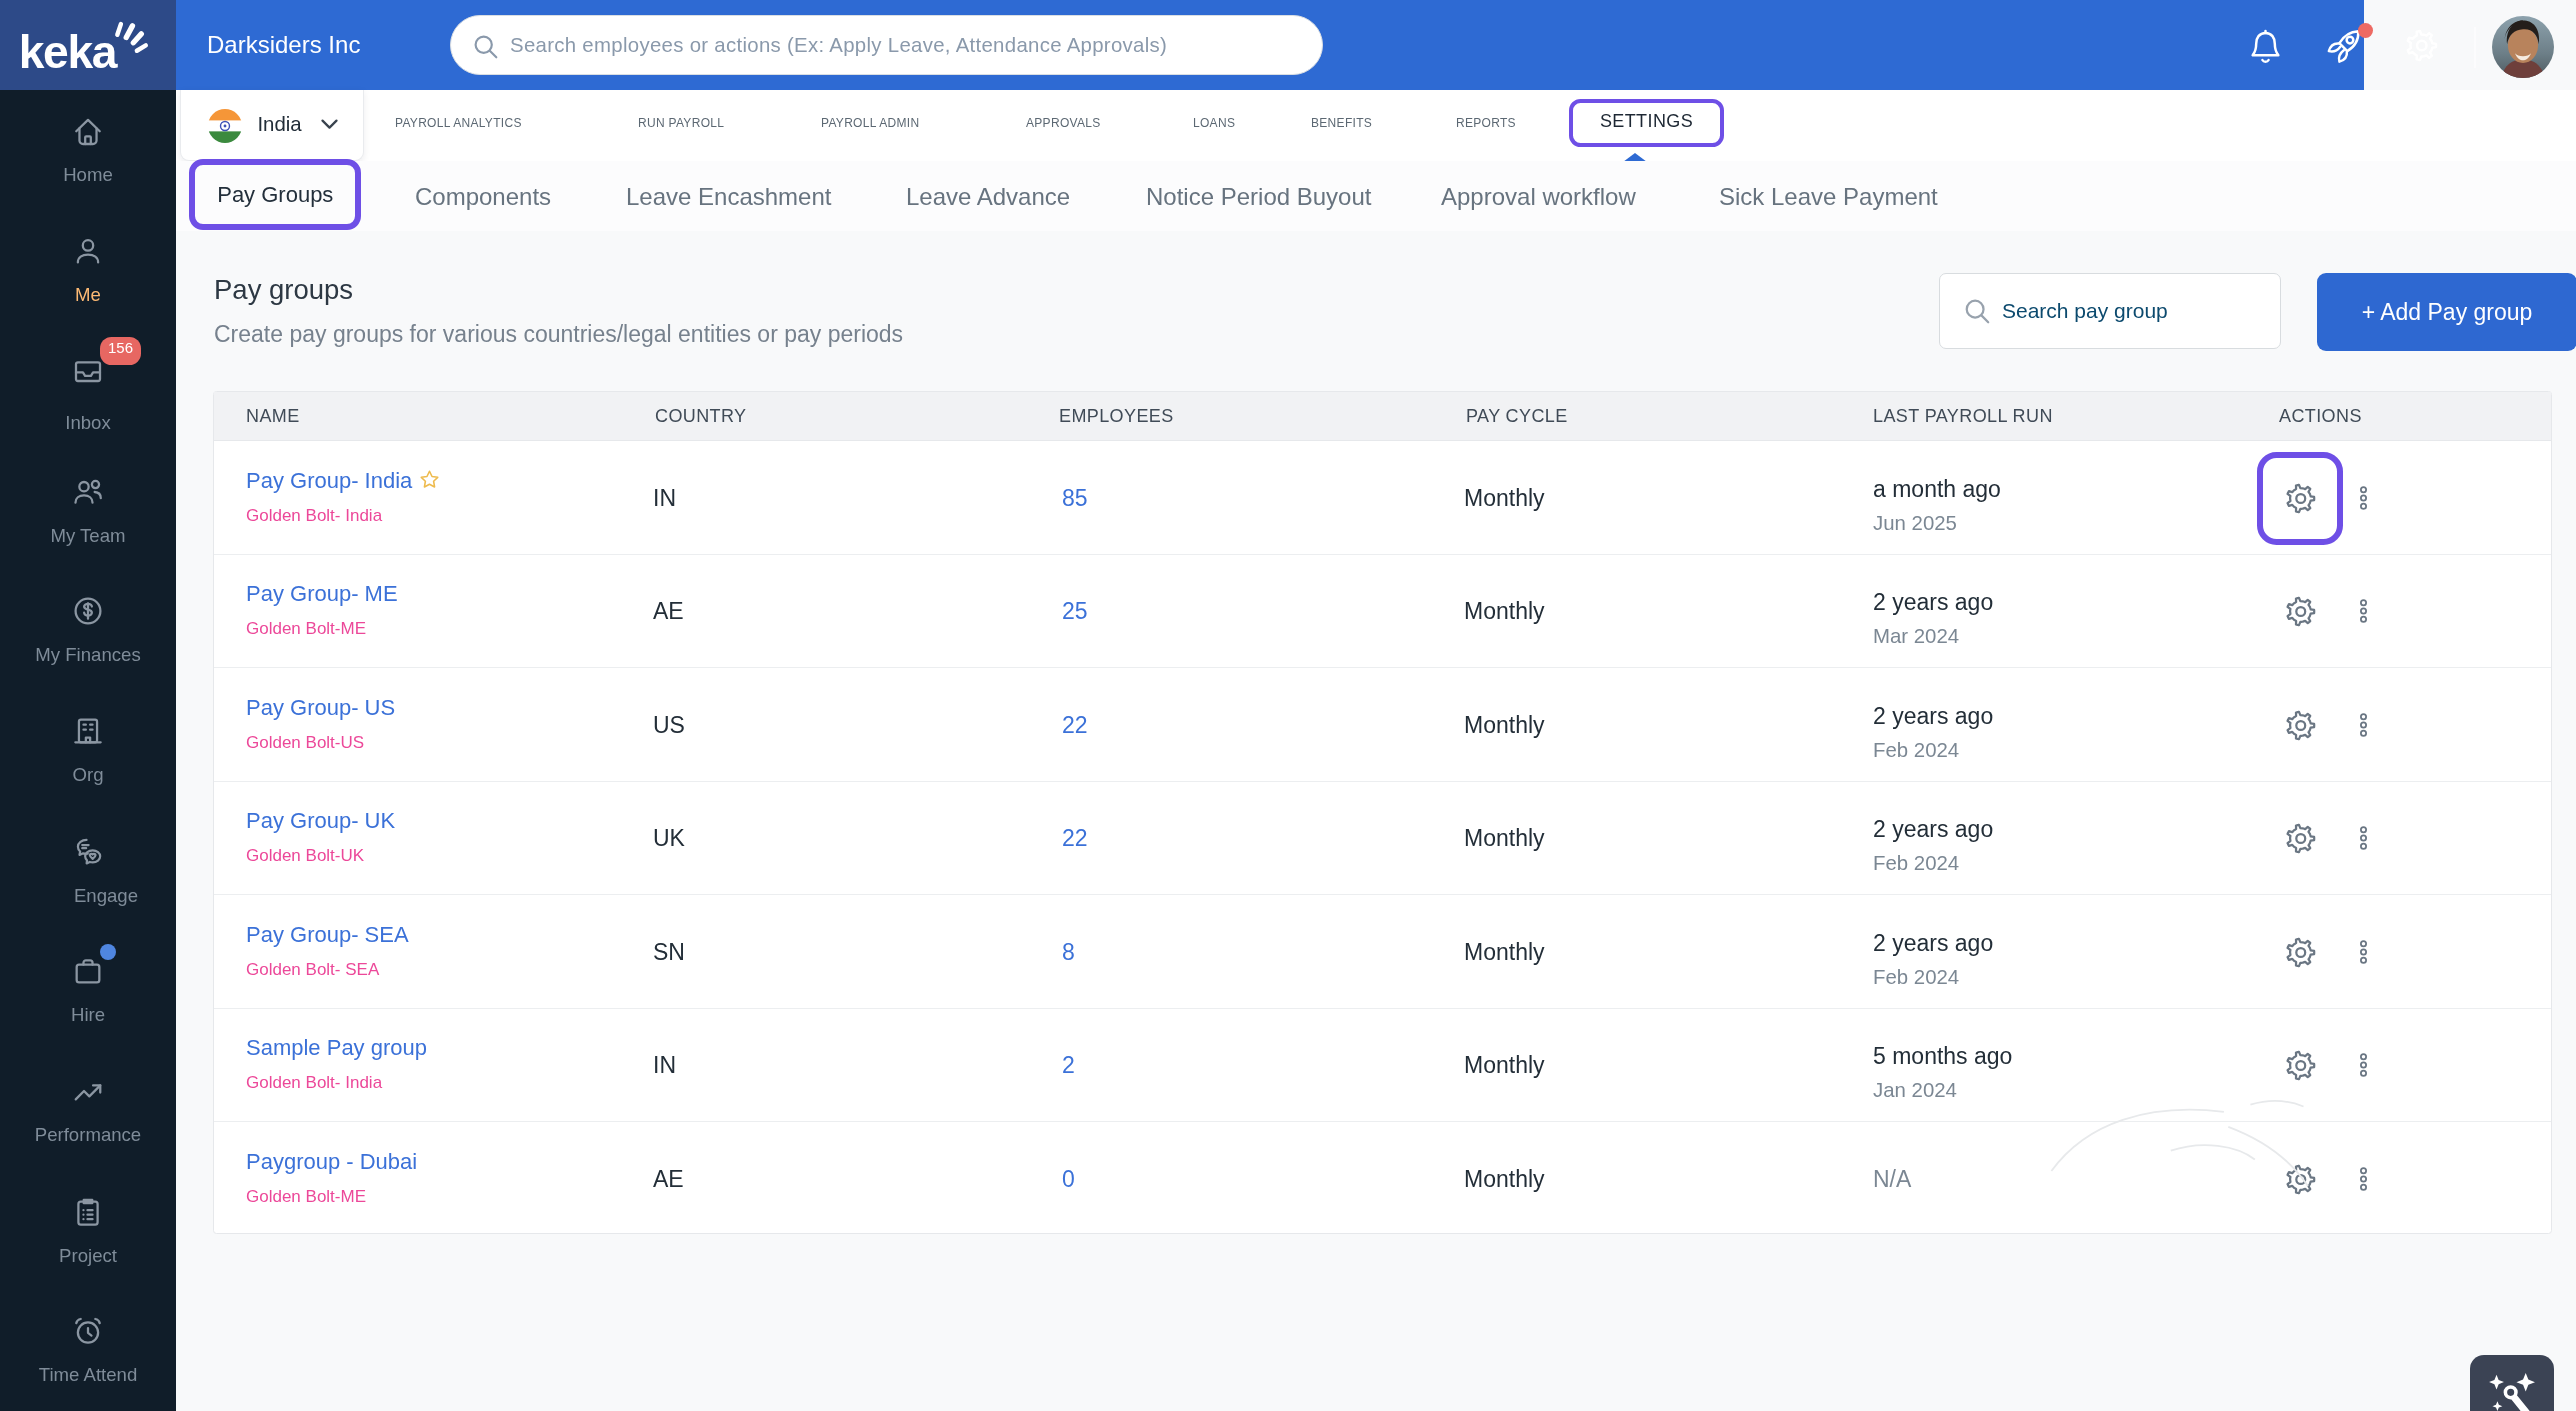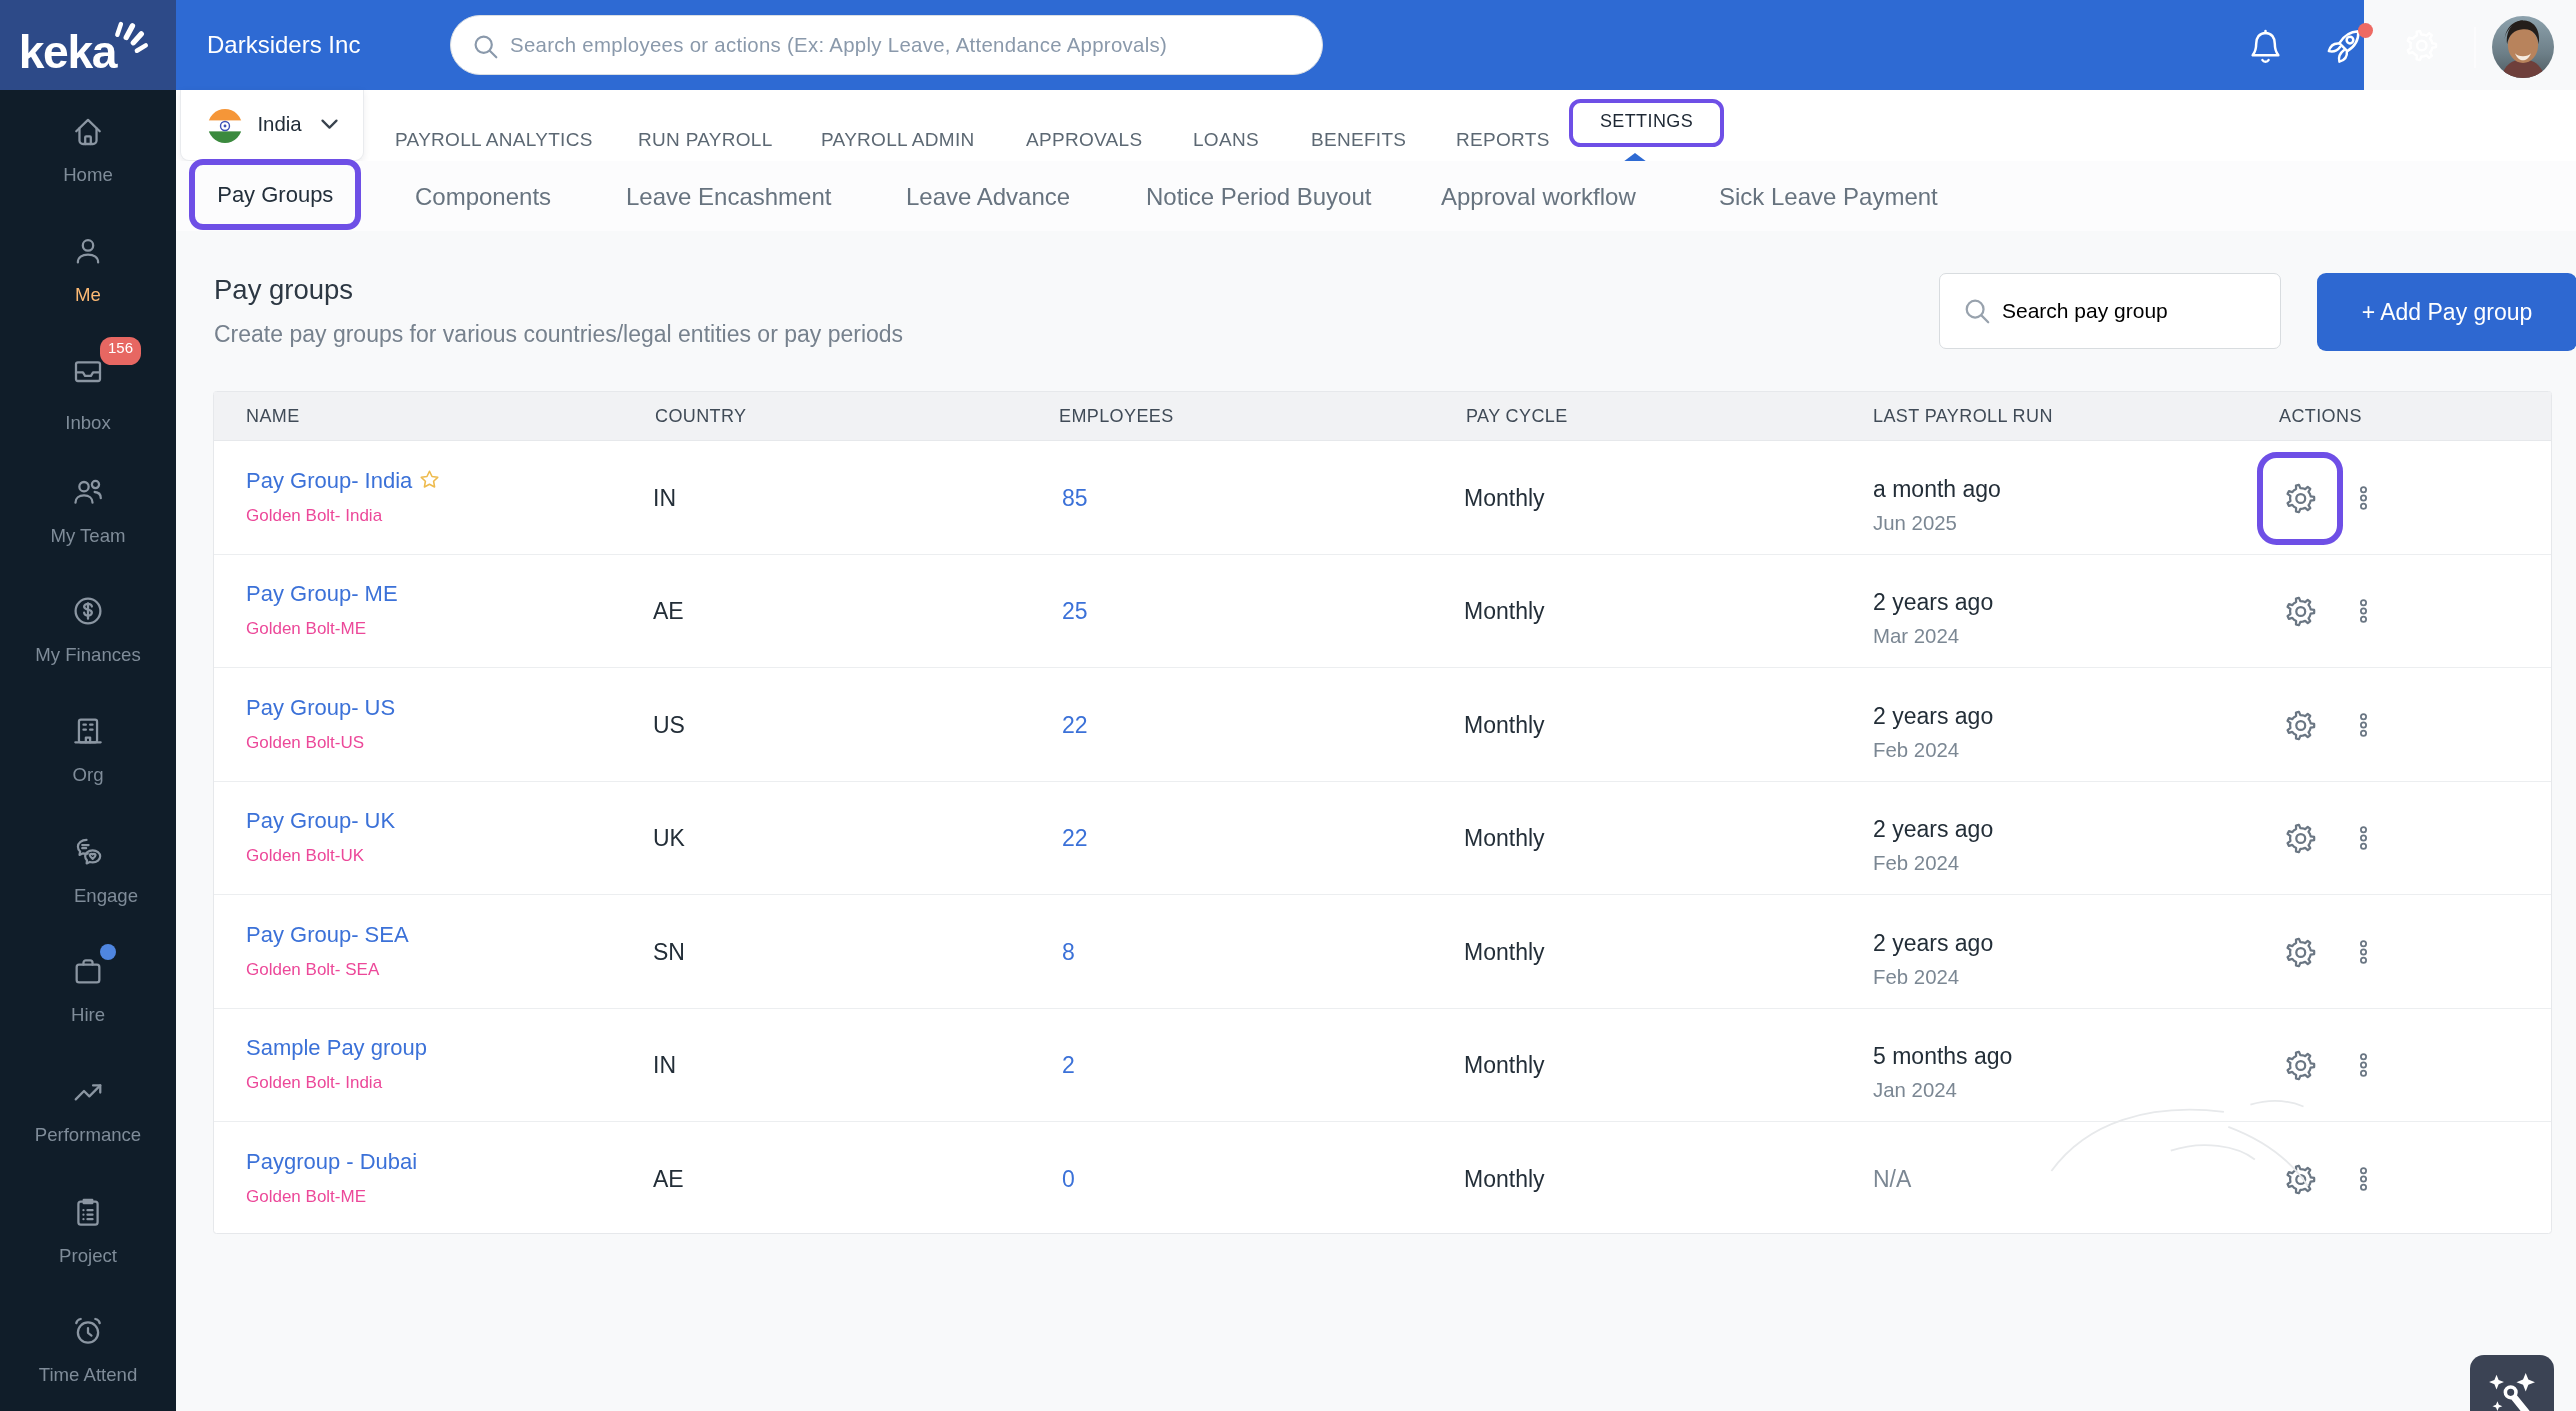--- a/index.html
+++ b/index.html
@@ -5,33 +5,33 @@
 html,body{width:2576px;height:1412px;overflow:hidden;font-family:"Liberation Sans",sans-serif;background:#f8f9fa}
 .abs{position:absolute}
 .topbar{position:absolute;left:0;top:0;width:2364px;height:90px;background:#2e6ad3}
 .logobox{position:absolute;left:0;top:0;width:176px;height:90px;background:#2d4a88}
 .company{position:absolute;left:207px;top:0;height:90px;line-height:90px;color:#fff;font-size:24px}
 .searchpill{position:absolute;left:450px;top:15px;width:873px;height:60px;background:#fff;border:0.9px solid #d9dee3;border-radius:30px}
 .searchpill .ph{position:absolute;left:59px;top:0;line-height:59px;font-size:20.4px;letter-spacing:0.3px;color:#8a99ab}
 .sidebar{position:absolute;left:0;top:90px;width:176px;height:1322px;background:#101d29}
 .nav1{position:absolute;left:176px;top:90px;width:2400px;height:71px;background:#fff}
 .indiabox{position:absolute;left:4.4px;top:0;width:184px;height:71px;background:#fff;border:0.9px solid #e9ebee;border-top:none;border-radius:0 0 9px 9px;box-shadow:0 2.7px 7px rgba(20,30,50,.08)}
-.nav1 .item{position:absolute;top:16px;height:71px;line-height:67px;font-size:19px;letter-spacing:0.3px;color:#5c6873;font-weight:500}
+.nav1 .item{position:absolute;top:0;height:71px;line-height:67px;font-size:12px;letter-spacing:0.3px;color:#5c6873;font-weight:500}
 .settingsbox{position:absolute;left:1393px;top:9px;width:155px;height:48px;border:4.4px solid #6e4fe6;border-radius:11.5px;background:#fff}
 .settingsbox span{display:block;text-align:center;line-height:37px;font-size:18px;letter-spacing:0.4px;color:#1d2733;font-weight:500}
 .tri{position:absolute;left:1447px;top:63px;width:0;height:0;border-left:12px solid transparent;border-right:12px solid transparent;border-bottom:9.8px solid #2e6ad3}
 .nav2{position:absolute;left:176px;top:161px;width:2400px;height:71px;background:#fcfcfd;border-bottom:0.9px solid #e7e9ec}
 .nav2 .item{position:absolute;top:0;height:71px;line-height:71px;font-size:24px;color:#67737f}
 .pgbox{position:absolute;left:13.3px;top:-1.8px;width:172px;height:71px;border:6.2px solid #6e4fe6;border-radius:14px;background:#fcfcfd}
 .pgbox span{display:block;text-align:center;line-height:59px;font-size:22px;color:#232f3b;font-weight:500}
 .content{position:absolute;left:176px;top:231px;width:2400px;height:1180px;background:#f8f9fa}
 h1{position:absolute;left:38px;top:43px;font-size:27.5px;font-weight:400;color:#2d3843}
 .subt{position:absolute;left:38px;top:90px;font-size:23px;color:#76818d}
 .searchinput{position:absolute;left:1763px;top:42px;width:342px;height:76px;background:#fff;border:1.8px solid #d8dcdf;border-radius:7px}
-.searchinput .ph{position:absolute;left:62px;top:0;line-height:73px;font-size:21px;color:#000000}
+.searchinput .ph{position:absolute;left:62px;top:0;line-height:73px;font-size:21px;color:#0c4a6e}
 .addbtn{position:absolute;left:2141px;top:42px;width:260px;height:78px;background:#2e68d1;border-radius:9px;color:#fff;font-size:23px;text-align:center;line-height:78px}
 .card{position:absolute;left:37px;top:160px;width:2339px;height:843px;background:#fff;border:0.9px solid #e6e8eb;border-radius:3.5px}
 .thead{position:absolute;left:0;top:0;width:100%;height:49px;background:#f1f2f4;border-bottom:0.9px solid #e6e8eb}
 .thead div{position:absolute;top:0;line-height:49px;font-size:18px;letter-spacing:0.4px;color:#404b57}
 .row{position:absolute;left:0;width:100%;height:114px;border-bottom:0.9px solid #eceef0}
 .row .name{position:absolute;left:32px;top:27px;font-size:22px;color:#3b71d8}
 .row .sub{position:absolute;left:32px;top:65px;font-size:17px;color:#ec4899}
 .row .cc{position:absolute;left:439px;top:0;line-height:114px;font-size:23px;color:#232e38}
 .row .emp{position:absolute;left:848px;top:0;line-height:114px;font-size:23px;color:#3b71d8}
 .row .mon{position:absolute;left:1250px;top:0;line-height:114px;font-size:23px;color:#232e38}

